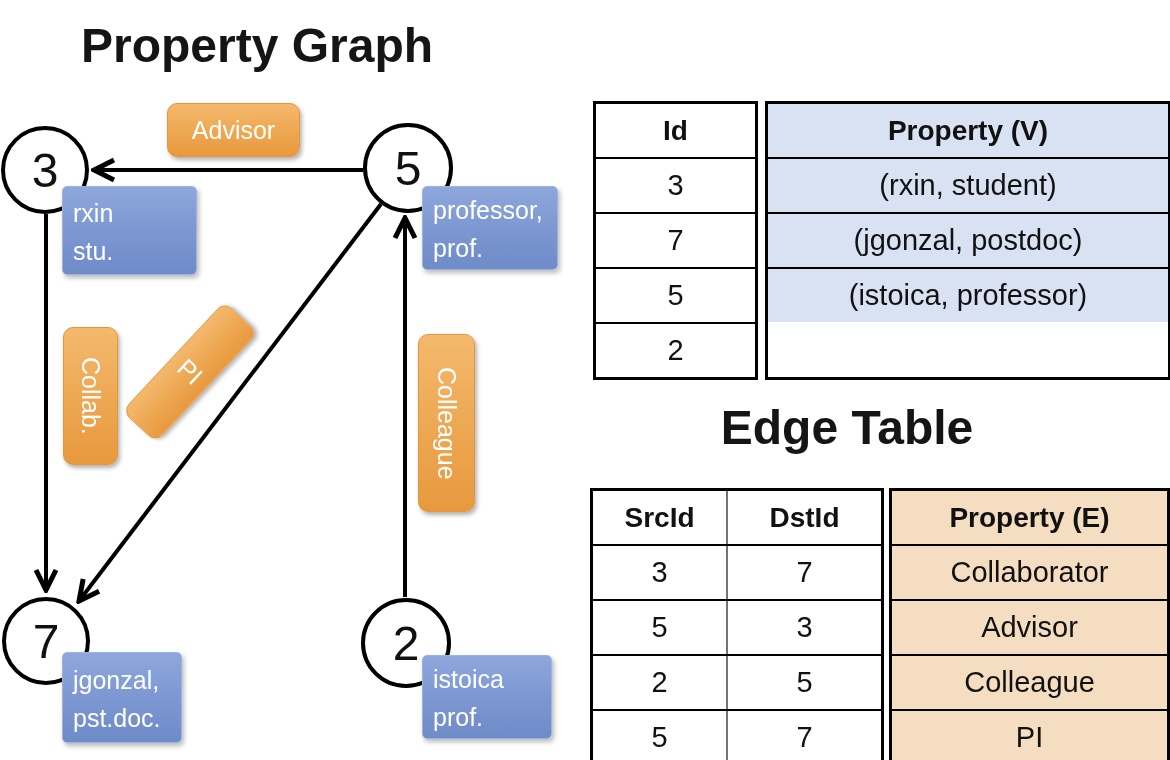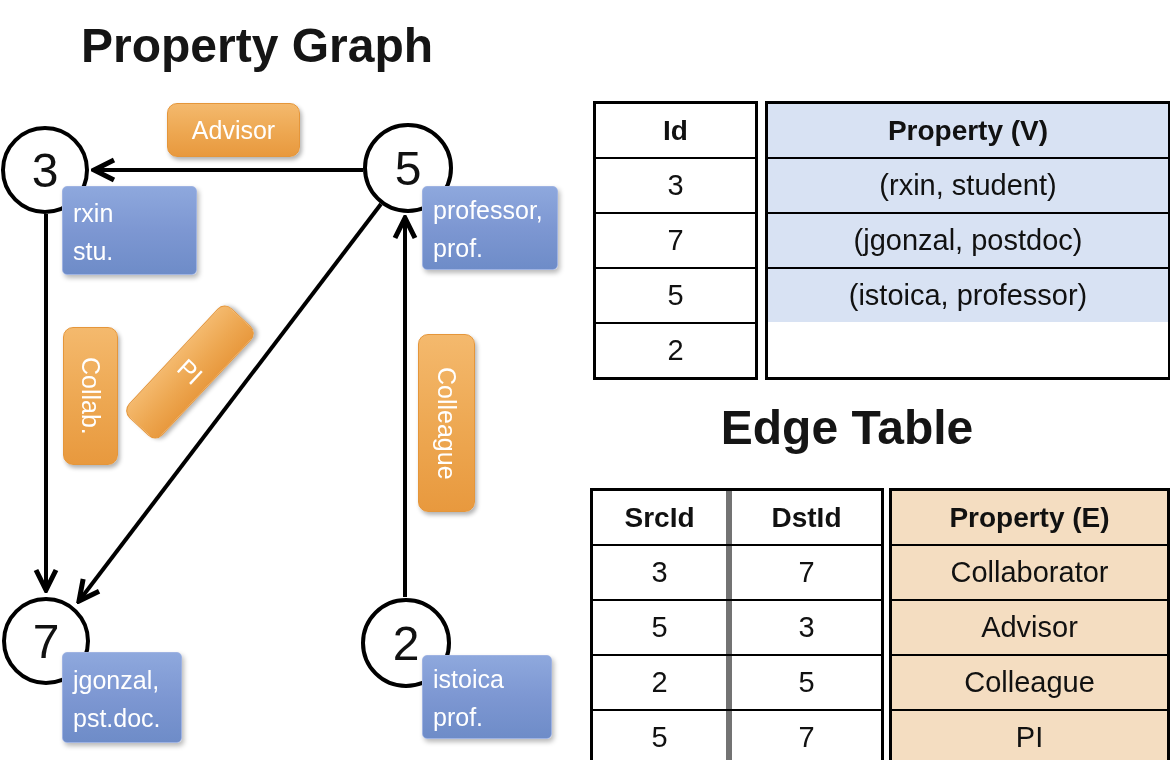--- a/index.html
+++ b/index.html
@@ -46,21 +46,21 @@
   
   .tbl-group{position:absolute;display:flex;}
   #vertex-table{left:593px;top:101px;gap:7px;}
   #edge-table{left:590px;top:488px;gap:5px;}
   .t{display:flex;flex-direction:column;border:3px solid #000;box-sizing:border-box;background:#fff;}
   .t .row{display:flex;border-top:2px solid #000;}
   .t .row:first-child{border-top:none;}
   .cell{display:flex;align-items:center;justify-content:center;box-sizing:border-box;
     font-size:29px;color:#111;height:53px;}
   .cell.hdr{font-weight:bold;font-size:28px;}
-  .cell.c2{border-left:6px solid #737373;}
+  .cell.c2{border-left:2px solid #737373;}
   .blue-fill .cell{background:#D8E2F3;}
   .tan-fill .cell{background:#F4DDC1;}
   
   .vt-id .cell{width:159px;}
   .vt-prop .cell{width:400px;}
   .et-src{width:133px;}
   .et-dst{width:155px;}
   .et-prop .cell{width:275px;}
 </style>
 </head>

